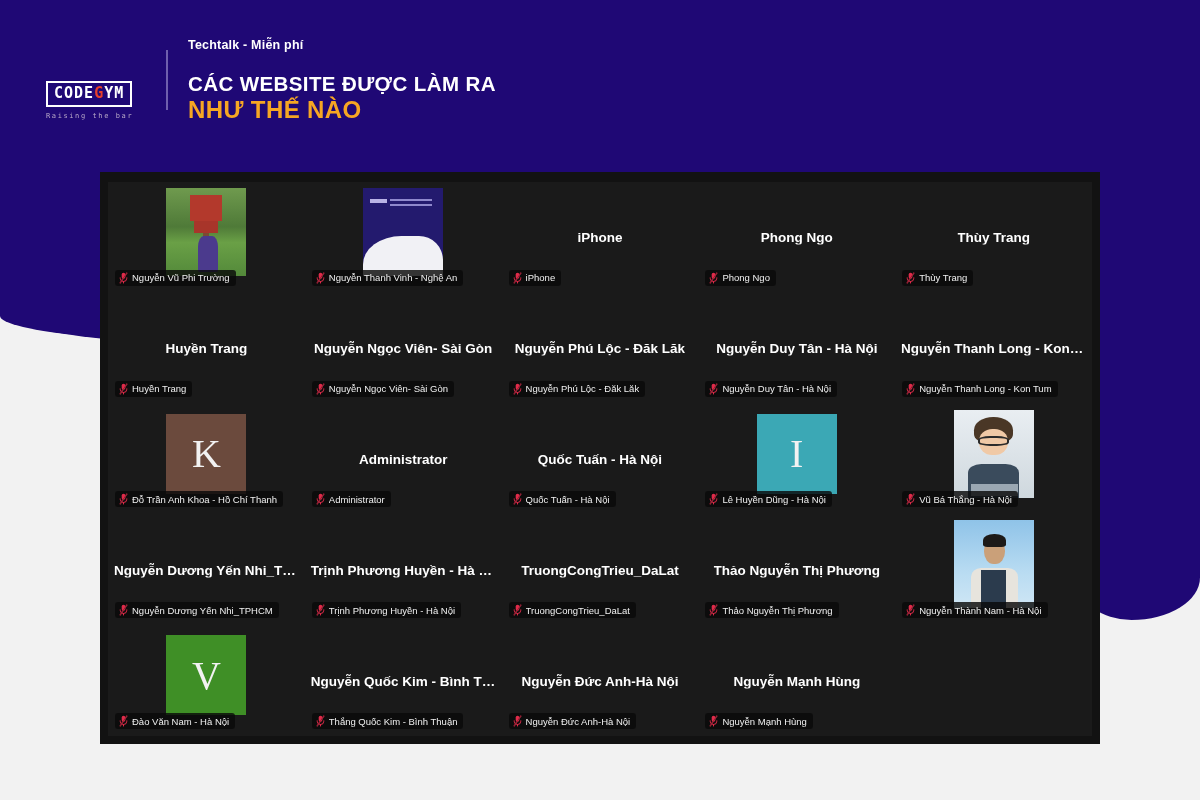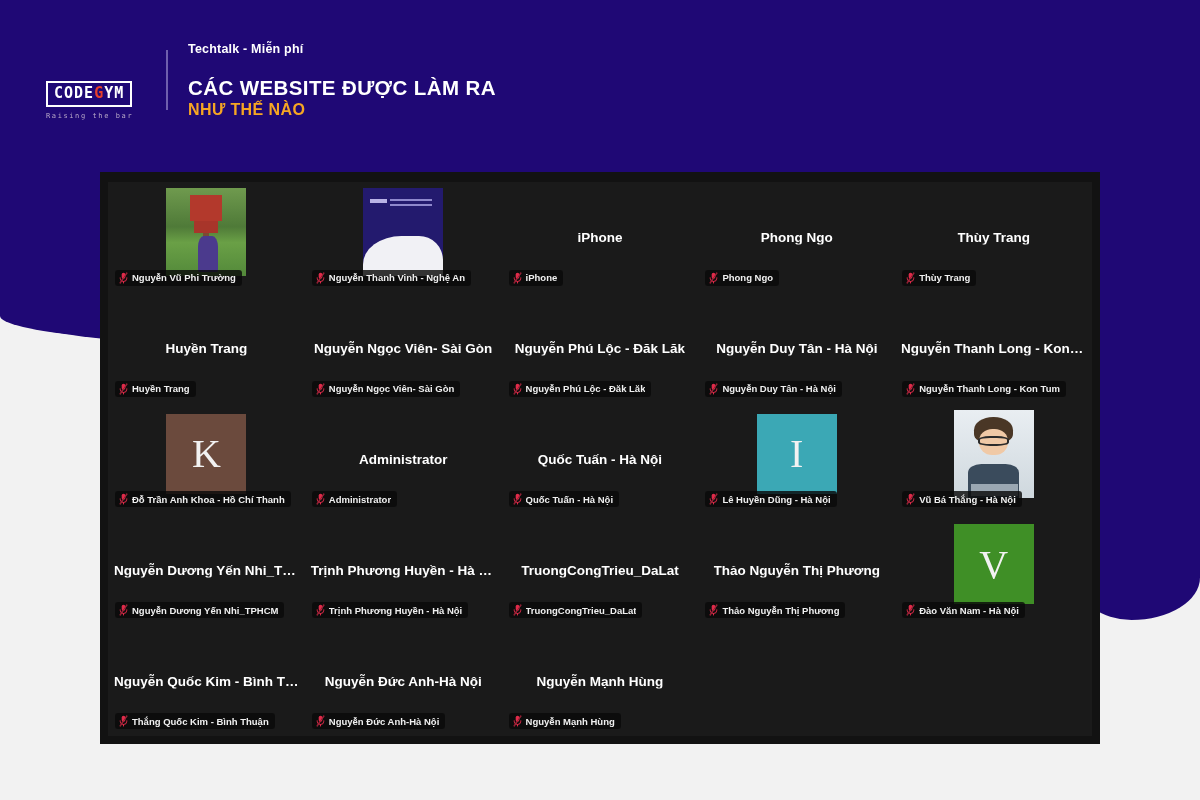--- a/index.html
+++ b/index.html
@@ -58,21 +58,21 @@
   #header-text { padding-top:2px; }
   .eyebrow {
     color:#ffffff; font-size:12.5px; font-weight:bold;
     letter-spacing:.2px; margin-bottom:20px;
   }
   .title-line1 {
     color:#ffffff; font-size:20.5px; font-weight:bold;
     letter-spacing:.4px; line-height:1.18; white-space:nowrap;
   }
   .title-line2 {
-    color:#f6a623; font-size:16px; font-weight:bold;
+    color:#f6a623; font-size:24px; font-weight:bold;
     letter-spacing:.4px; line-height:1.18; white-space:nowrap;
   }
 
   
   #zoom-window {
     position:absolute; left:100px; top:172px;
     width:1000px; height:572px;
     background:#121212; z-index:4;
     padding:10px 8px 8px 8px;
   }
@@ -109,21 +109,20 @@
     font-family:"Liberation Serif", serif;
   }
 
   
   .tile-badge {
     position:absolute; left:7px; bottom:7px;
     display:flex; align-items:center; gap:4px;
     background:rgba(10,10,10,.82);
     border-radius:3px; padding:2px 6px 2px 4px;
     max-width:calc(100% - 14px);
-    font-weight:bold;
   }
   .tile-badge .bname {
     color:#f0f0f0; font-size:9.5px; white-space:nowrap;
     overflow:hidden; text-overflow:ellipsis;
   }
   .mic-muted { flex:0 0 auto; width:9px; height:12px; display:block; }
 
   
   .vid { width:100%; height:100%; position:relative; }
 
@@ -510,20 +509,40 @@
             <rect x="3.6" y="1" width="4.8" height="8" rx="2.4" fill="#e02b4a"></rect>
             <path d="M1.6 7.2v1.1a4.4 4.4 0 0 0 8.8 0V7.2" stroke="#e02b4a" stroke-width="1.3" fill="none"></path>
             <rect x="5.3" y="12.2" width="1.4" height="3" fill="#e02b4a"></rect>
             <line x1="1.2" y1="15.2" x2="10.8" y2="0.8" stroke="#e02b4a" stroke-width="1.6"></line>
             <line x1="1.2" y1="15.2" x2="10.8" y2="0.8" stroke="#101010" stroke-width="0.5"></line>
           </svg>
           <span class="bname">Thảo Nguyễn Thị Phương</span>
         </div>
       </div>
       <div class="tile">
+        <div class="tile-media">
+          <div class="vid vid-man">
+            <div class="shirt"></div>
+            <div class="vest"></div>
+            <div class="head"></div>
+            <div class="hair"></div>
+          </div>
+        </div>
+        <div class="tile-badge">
+          <svg class="mic-muted" viewBox="0 0 12 16">
+            <rect x="3.6" y="1" width="4.8" height="8" rx="2.4" fill="#e02b4a"></rect>
+            <path d="M1.6 7.2v1.1a4.4 4.4 0 0 0 8.8 0V7.2" stroke="#e02b4a" stroke-width="1.3" fill="none"></path>
+            <rect x="5.3" y="12.2" width="1.4" height="3" fill="#e02b4a"></rect>
+            <line x1="1.2" y1="15.2" x2="10.8" y2="0.8" stroke="#e02b4a" stroke-width="1.6"></line>
+            <line x1="1.2" y1="15.2" x2="10.8" y2="0.8" stroke="#101010" stroke-width="0.5"></line>
+          </svg>
+          <span class="bname">Nguyễn Thành Nam - Hà Nội</span>
+        </div>
+      </div>
+      <div class="tile">
         <div class="tile-media sq">
           <div class="avatar-letter" style="background:#3f8f26">V</div>
         </div>
         <div class="tile-badge">
           <svg class="mic-muted" viewBox="0 0 12 16">
             <rect x="3.6" y="1" width="4.8" height="8" rx="2.4" fill="#e02b4a"></rect>
             <path d="M1.6 7.2v1.1a4.4 4.4 0 0 0 8.8 0V7.2" stroke="#e02b4a" stroke-width="1.3" fill="none"></path>
             <rect x="5.3" y="12.2" width="1.4" height="3" fill="#e02b4a"></rect>
             <line x1="1.2" y1="15.2" x2="10.8" y2="0.8" stroke="#e02b4a" stroke-width="1.6"></line>
             <line x1="1.2" y1="15.2" x2="10.8" y2="0.8" stroke="#101010" stroke-width="0.5"></line>

